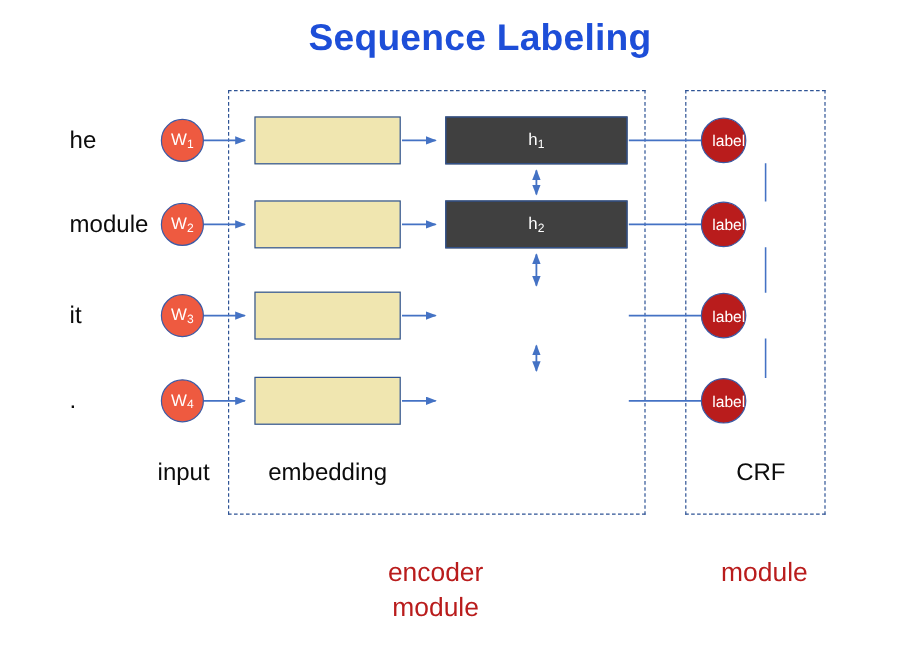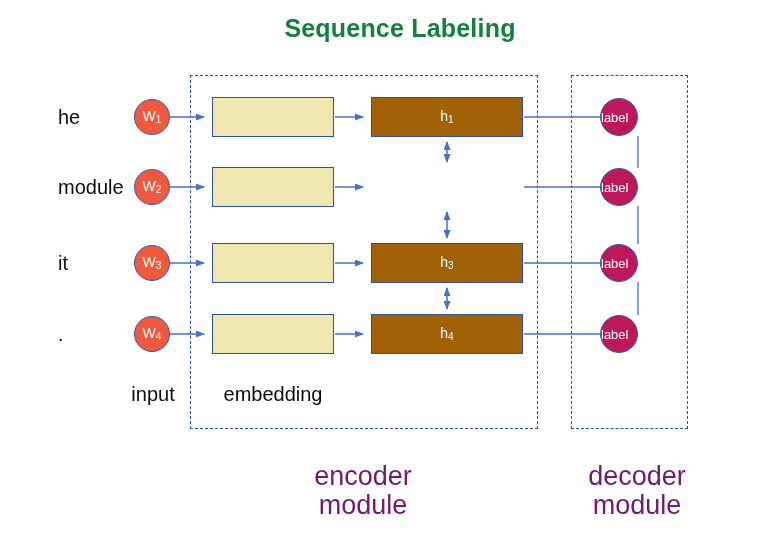--- a/index.html
+++ b/index.html
@@ -2,64 +2,64 @@
 <html><head>
 <meta charset="utf-8">
 <style>
   html,body{margin:0;padding:0;background:#ffffff;}
   .canvas{
     position:relative;width:762px;height:541px;background:#ffffff;
     font-family:"Liberation Sans",sans-serif;overflow:hidden;color:#111;
   }
   .title{
     position:absolute;left:200px;top:14px;width:400px;text-align:center;
-    font-size:25px;font-weight:bold;letter-spacing:0.2px;color:#15803d;
+    font-size:31px;font-weight:bold;letter-spacing:0.2px;color:#1d4ed8;
   }
   
   .row{position:absolute;inset:0;text-decoration:underline;}
   .r1{--cy:117px}.r2{--cy:187px}.r3{--cy:263px}.r4{--cy:334px}
 
   .word{
     position:absolute;left:58px;top:calc(var(--cy) - 14px);height:28px;line-height:28px;
     font-size:20px;color:#0c0c0c;white-space:nowrap;
   }
   .wnode{
     position:absolute;left:134px;top:calc(var(--cy) - 18px);width:36px;height:36px;
     border-radius:50%;background:#ee5a40;border:1.5px solid #3b5aa5;box-sizing:border-box;
     display:flex;align-items:center;justify-content:center;color:#fff;font-size:14px;
   }
   .embed{
     position:absolute;left:212px;top:calc(var(--cy) - 20px);width:122px;height:40px;
     background:#f0e6b0;border:1px solid #2f5496;box-sizing:border-box;
   }
   .hiddenbox{
     position:absolute;left:371px;top:calc(var(--cy) - 20px);width:152px;height:40px;
-    background:#a16207;border:1px solid #2f5496;box-sizing:border-box;
+    background:#404040;border:1px solid #2f5496;box-sizing:border-box;
     display:flex;align-items:center;justify-content:center;color:#fff;font-size:14px;
   }
   .lnode{
-    position:absolute;left:600px;top:calc(var(--cy) - 19px);width:38px;height:38px;
-    border-radius:50%;background:#be185d;border:1.5px solid #3b5aa5;box-sizing:border-box;
-    display:flex;align-items:center;justify-content:flex-start;color:#fff;font-size:13px;
+    position:absolute;left:584px;top:calc(var(--cy) - 19px);width:38px;height:38px;
+    border-radius:50%;background:#b91c1c;border:1.5px solid #3b5aa5;box-sizing:border-box;
+    display:flex;align-items:center;justify-content:flex-end;color:#fff;font-size:13px;
   }
   sub{font-size:0.72em;vertical-align:-0.22em;line-height:1;}
   .module-box{position:absolute;border:1px dashed #2e5395;box-sizing:border-box;}
   .encoder-box{left:190px;top:75px;width:348px;height:354px;}
   .decoder-box{left:571px;top:75px;width:117px;height:354px;}
   .col-label{
     position:absolute;top:381px;height:26px;line-height:26px;font-size:20px;color:#0c0c0c;
     text-align:center;white-space:nowrap;
   }
   .col-input{left:103px;width:100px;}
   .col-embedding{left:198px;width:150px;}
   .col-bilstm{left:375px;width:150px;}
   .col-crf{left:584px;width:100px;}
   .caption{
-    position:absolute;top:462px;width:150px;font-size:27px;line-height:29px;
-    color:#701a75;text-align:center;
+    position:absolute;top:462px;width:150px;font-size:22px;line-height:29px;
+    color:#b91c1c;text-align:center;
   }
   .cap-encoder{left:288px;}
   .cap-decoder{left:562px;}
   svg.arrows{position:absolute;left:0;top:0;width:762px;height:541px;}
 </style>
 </head>
 <body>
 
 <div class="canvas">
 
@@ -120,58 +120,55 @@
         <span>label</span>
       </div>
   </div>
 
   <div class="row r2">
     <div class="word">module</div>
     <div class="wnode">
         <span><span>W</span><sub>2</sub></span>
       </div>
     <div class="embed"></div>
+    <div class="hiddenbox">
+        <span><span>h</span><sub>2</sub></span>
+      </div>
     <div class="lnode">
         <span>label</span>
       </div>
   </div>
 
   <div class="row r3">
     <div class="word">it</div>
     <div class="wnode">
         <span><span>W</span><sub>3</sub></span>
       </div>
     <div class="embed"></div>
-    <div class="hiddenbox">
-        <span><span>h</span><sub>3</sub></span>
-      </div>
     <div class="lnode">
         <span>label</span>
       </div>
   </div>
 
   <div class="row r4">
     <div class="word">.</div>
     <div class="wnode">
         <span><span>W</span><sub>4</sub></span>
       </div>
     <div class="embed"></div>
-    <div class="hiddenbox">
-        <span><span>h</span><sub>4</sub></span>
-      </div>
     <div class="lnode">
         <span>label</span>
       </div>
   </div>
 
   <div class="col-label col-input">input</div>
   <div class="col-label col-embedding">embedding</div>
+  <div class="col-label col-crf">CRF</div>
 
   <div class="caption cap-encoder">
     <div>encoder</div>
     <div>module</div>
   </div>
   <div class="caption cap-decoder">
-    <div>decoder</div>
     <div>module</div>
   </div>
 
 </div>
 
 </body></html>

